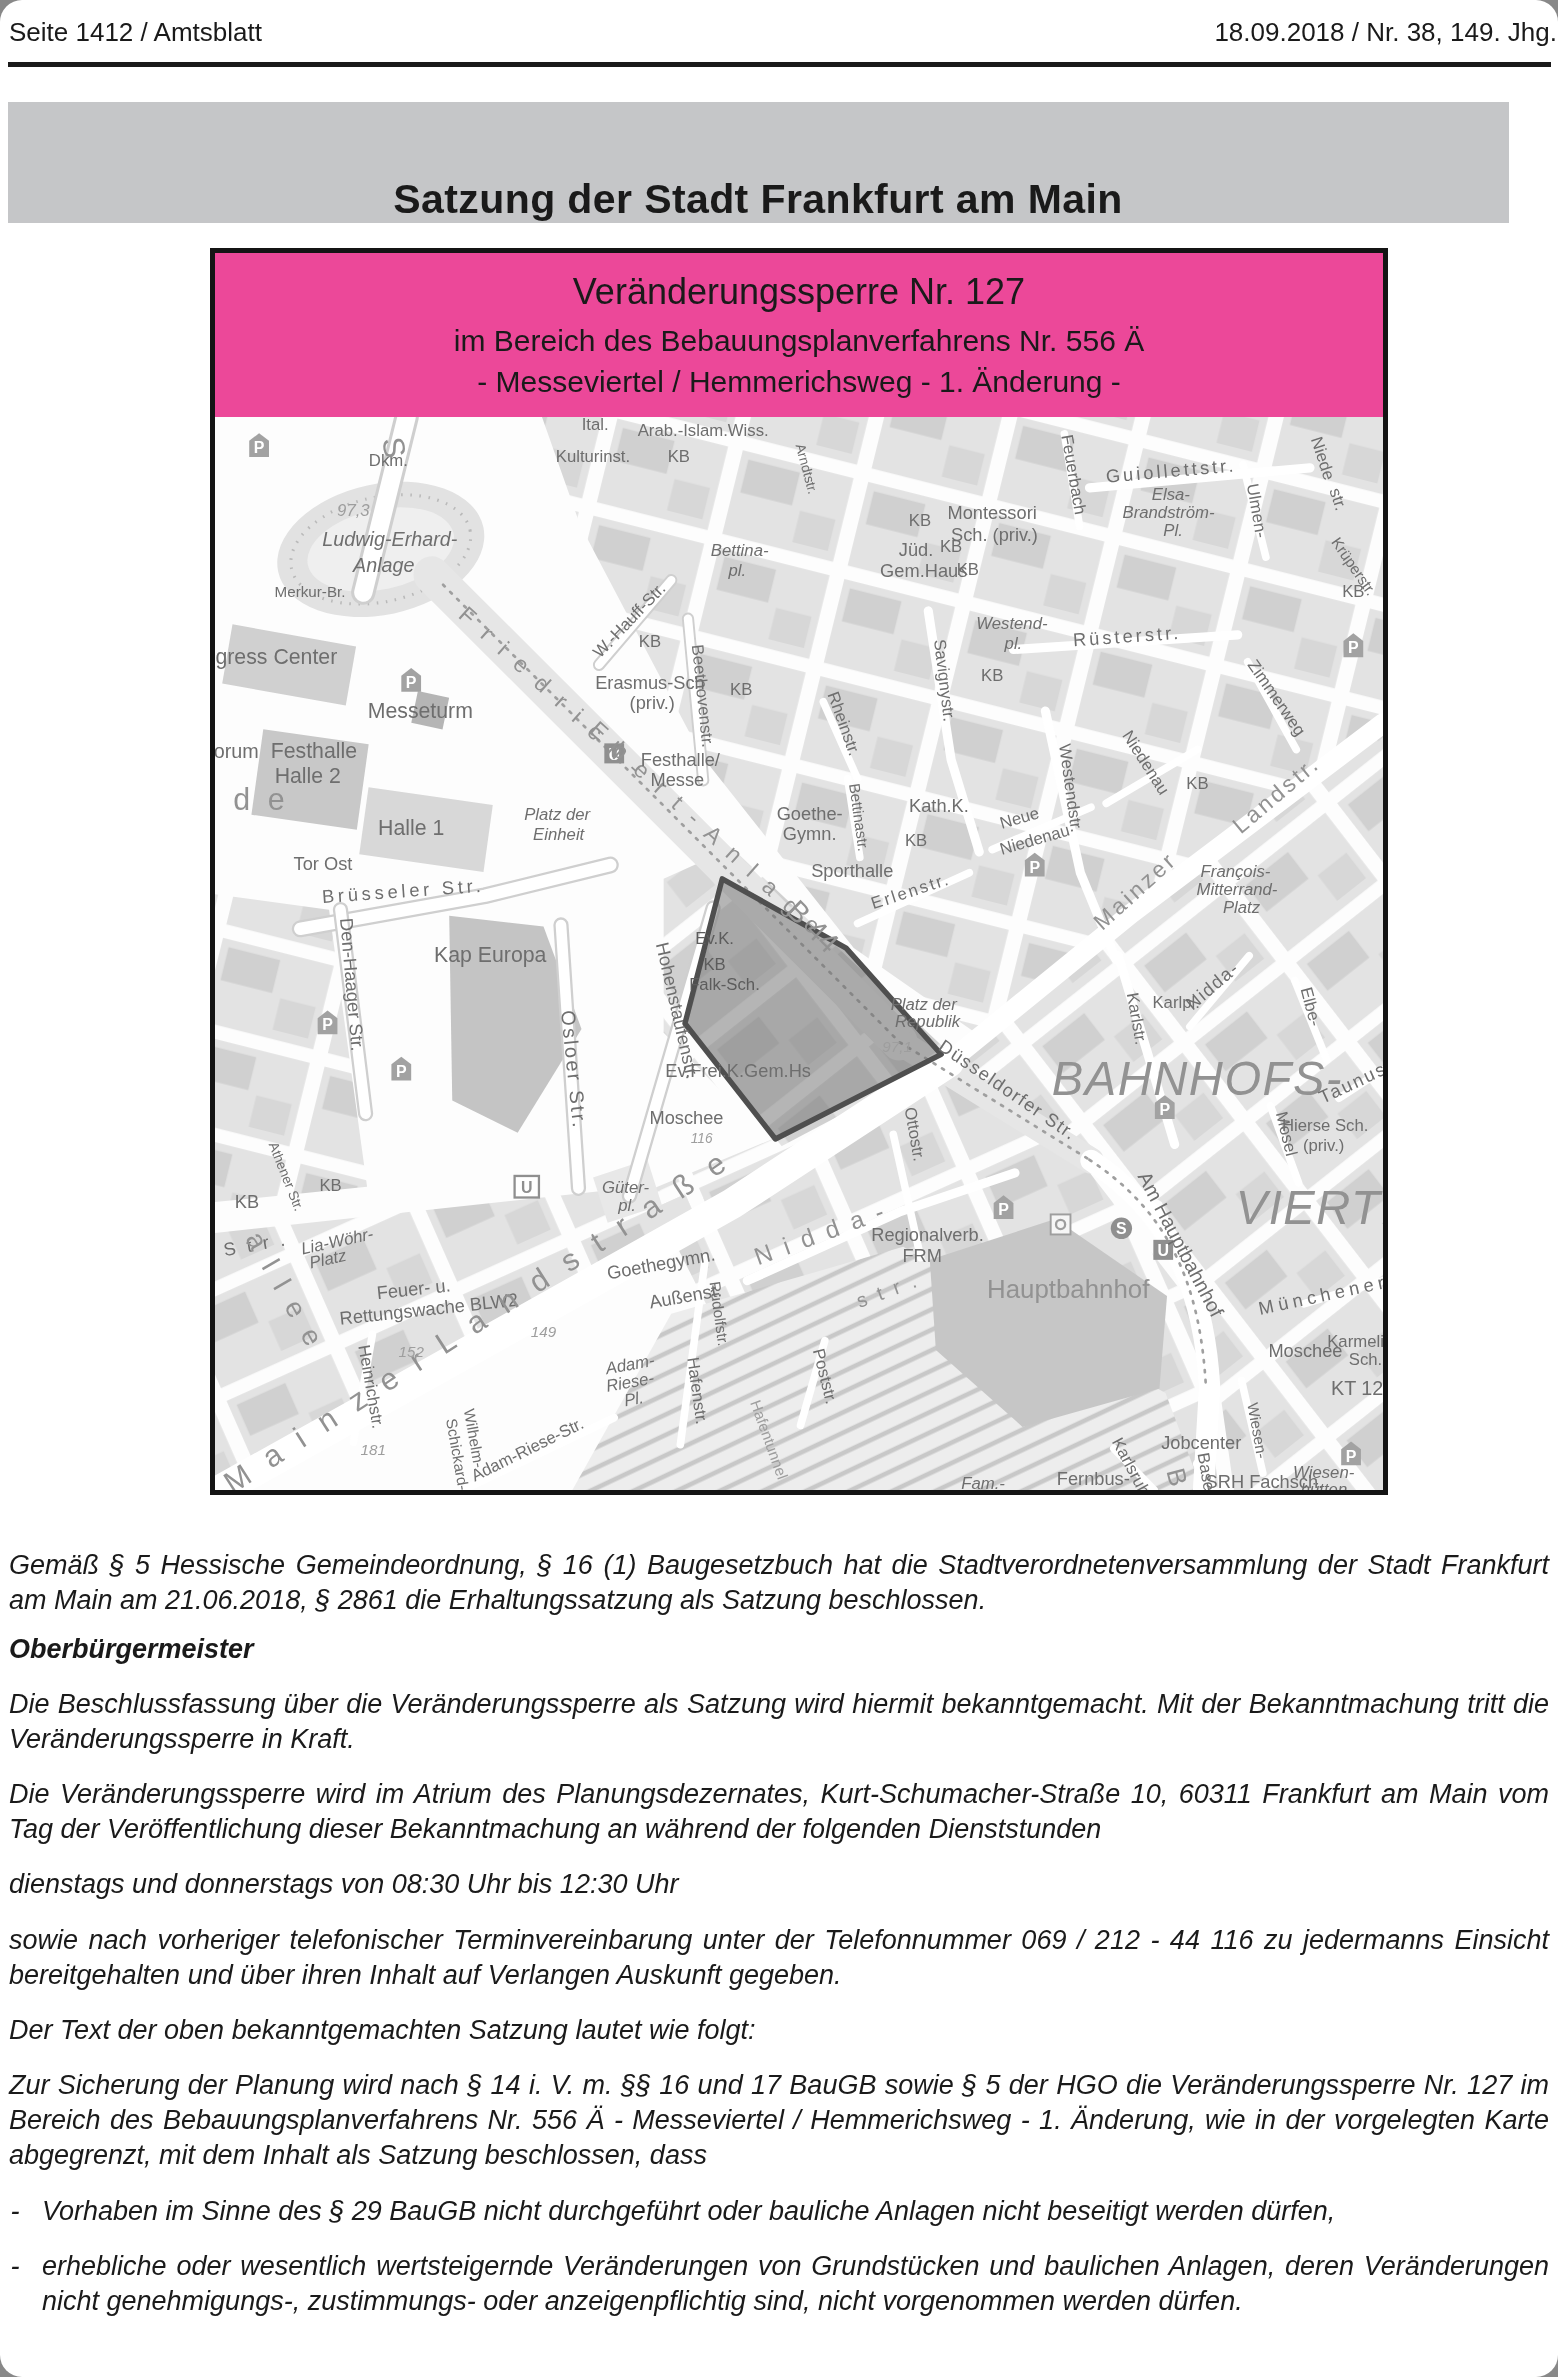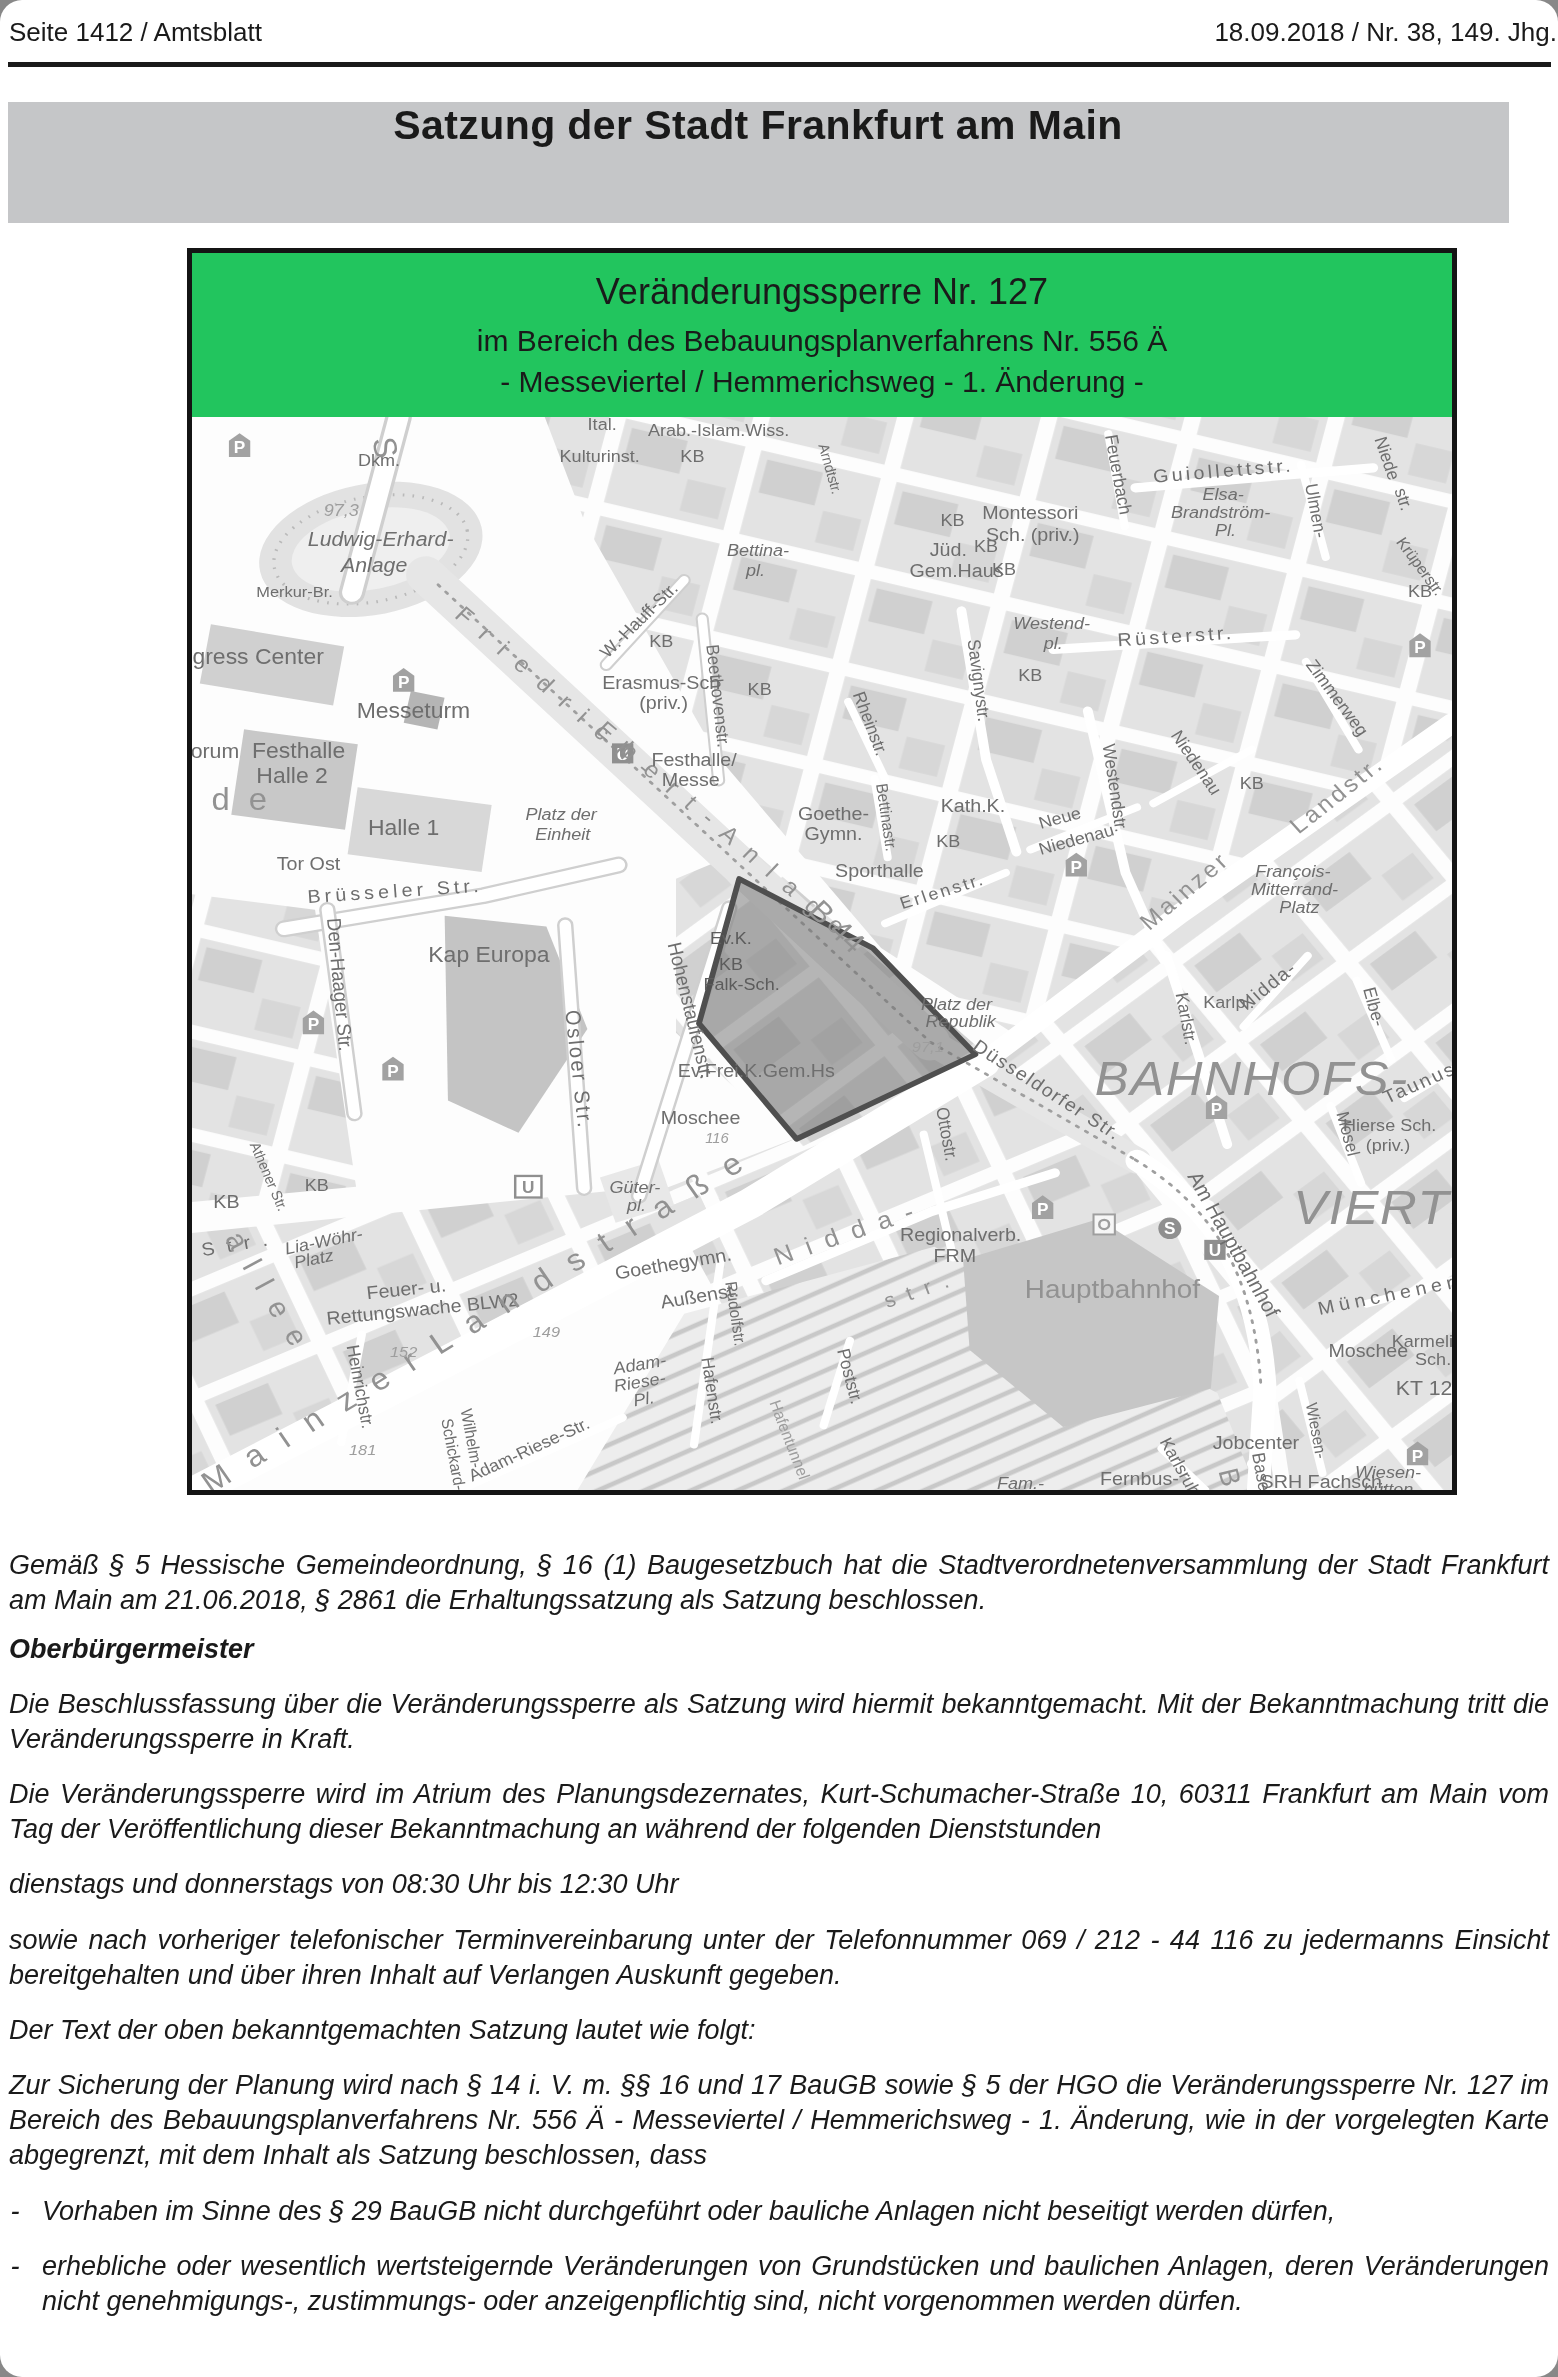--- a/index.html
+++ b/index.html
@@ -4,25 +4,25 @@
 <style>
   html,body{margin:0;padding:0;background:#888;}
   .page{position:relative;width:1558px;height:2377px;background:#ffffff;
         font-family:"Liberation Sans",sans-serif;color:#1a1a1a;overflow:hidden;margin:0 auto;border-radius:22px;}
   
   .hdr-left{position:absolute;left:9px;top:16.6px;font-size:26px;}
   .hdr-right{position:absolute;right:1px;top:16.6px;font-size:26px;}
   .hdr-rule{position:absolute;left:7.5px;right:7.5px;top:62px;height:5.3px;background:#1a1a1a;}
   
   .banner{position:absolute;left:7.5px;top:102px;width:1501px;height:121px;background:#c5c6c8;
-          display:flex;align-items:flex-start;justify-content:center;}
+          display:flex;align-items:flex-end;justify-content:center;}
   .banner h1{margin:0;font-size:41px;font-weight:bold;letter-spacing:0.4px;}
   
-  .notice-box{position:absolute;left:187px;top:248px;width:1270px;height:1247px;
-              border:5.3px solid #141414;box-sizing:border-box;background:#22c55e;}
+  .notice-box{position:absolute;left:210px;top:248px;width:1178px;height:1247px;
+              border:5.3px solid #141414;box-sizing:border-box;background:#ec4899;}
   .box-head{height:164px;text-align:center;padding-top:18px;box-sizing:border-box;}
   .box-head .t1{font-size:36px;margin:0 0 10.5px 0;font-weight:normal;}
   .box-head .t2{font-size:30px;margin:0 0 7.5px 0;}
   .box-head .t3{font-size:30px;margin:0;}
   .map-wrap{position:absolute;left:0;top:164px;right:0;bottom:0;overflow:hidden;background:#fdfdfd;}
   .map-wrap svg{display:block;width:100%;height:100%;}
   svg text{font-family:"Liberation Sans",sans-serif;}
   
   .map-caption{position:absolute;left:194px;top:1505px;font-size:22.6px;}
   

